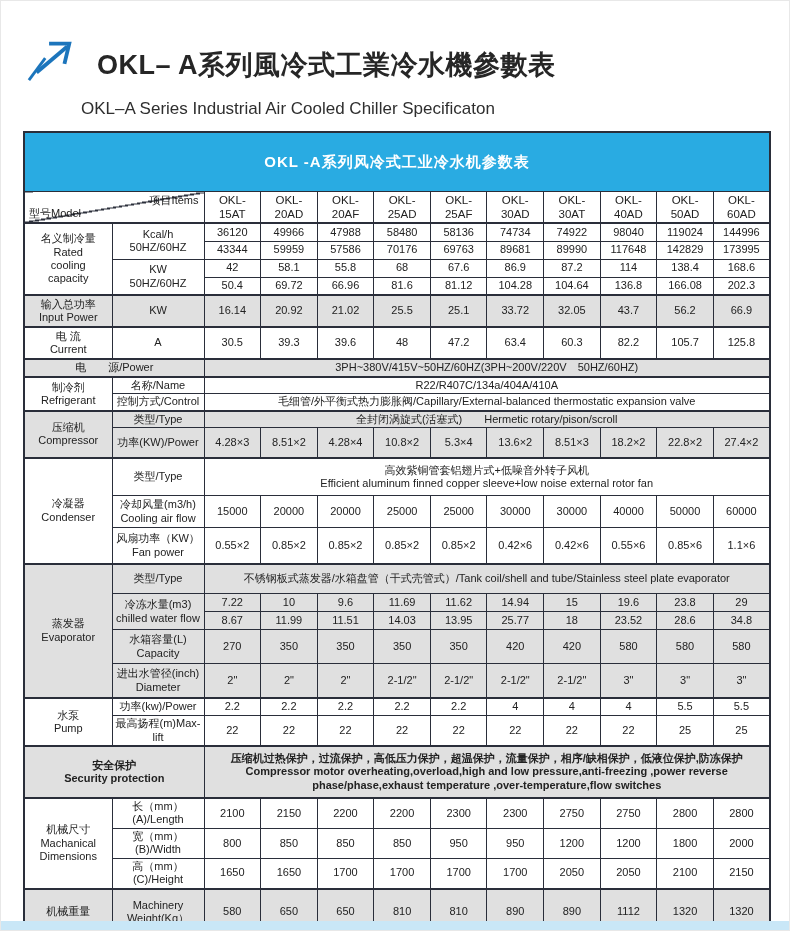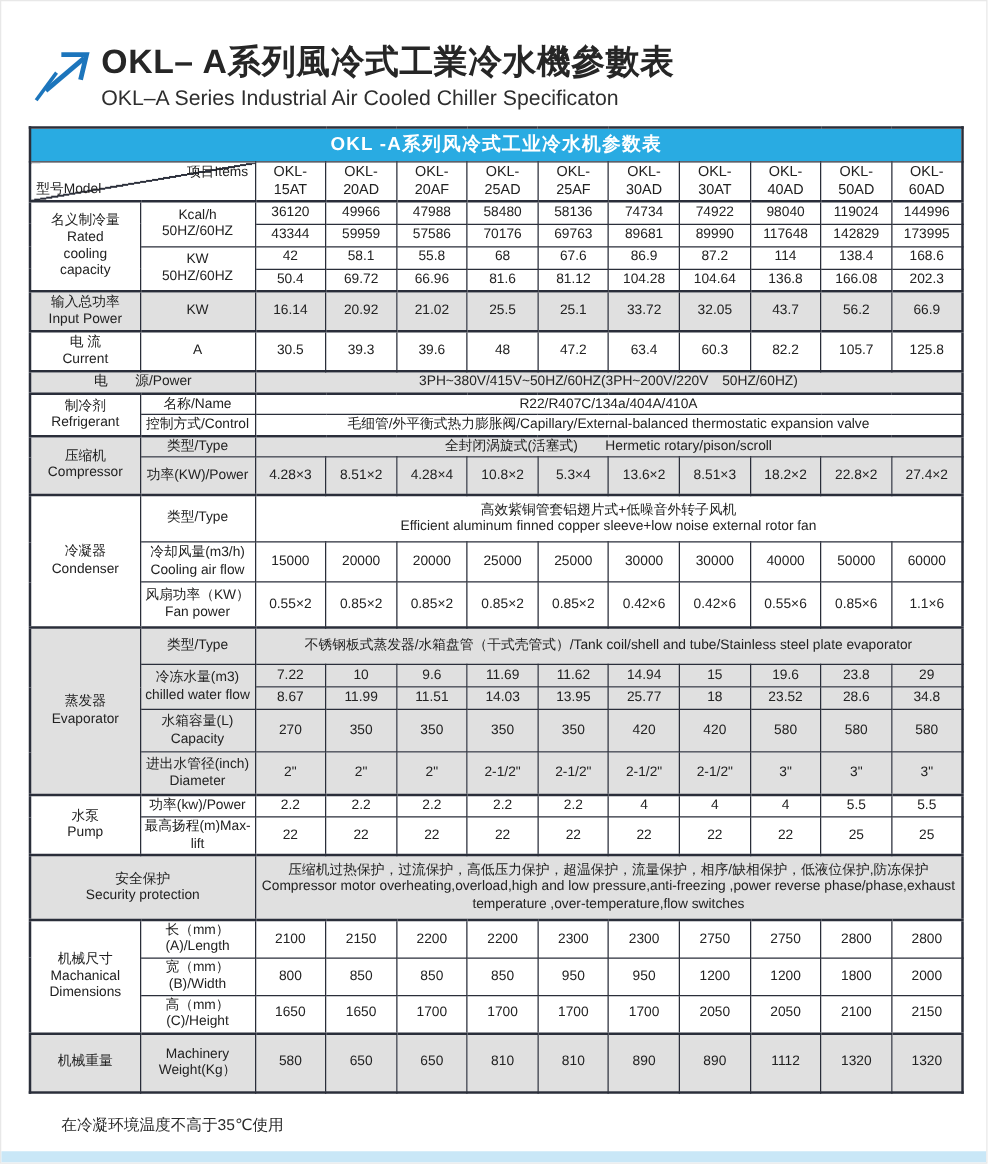--- a/index.html
+++ b/index.html
@@ -4,36 +4,36 @@
 <style>
   html,body{margin:0;padding:0;}
   body{
     width:790px;height:931px;position:relative;overflow:hidden;
     background:#ffffff;color:#222;
     font-family:"Liberation Sans","DejaVu Sans",sans-serif;
     box-sizing:border-box;border:1px solid #e8e8e8;
   }
   .page-header{display:flex;align-items:flex-start;padding:30px 0 0 26px;}
   .logo{flex:0 0 auto;margin:6px 6px 0 0;}
-  .titles h1{margin:0;font-size:27px;font-weight:bold;color:#262626;letter-spacing:0.5px;}
+  .titles h1{margin:16px;font-size:27px;font-weight:bold;color:#262626;letter-spacing:0.5px;}
   .titles .sub{margin-top:2px;font-size:17px;color:#2e2e2e;}
 
   table.spec{
     border-collapse:collapse;table-layout:fixed;
     width:746px;margin:12px 0 0 22px;
     border:2px solid #2a2e3a;
   }
   table.spec td{
     border:1px solid #2a2e3a;text-align:center;vertical-align:middle;
     padding:1px 2px;font-size:11px;line-height:1.22;color:#222;
     white-space:pre-line;overflow:hidden;
   }
   tr.ttl td{
     background:#29abe2;color:#ffffff;font-size:15px;font-weight:bold;
-    letter-spacing:1px;height:22px;padding:2px;
+    letter-spacing:1px;height:22px;padding:18px;
   }
   tr.models{height:30px;}
   tr.models td{font-size:11.5px;}
   tr.g td{background:#e0e0e0;}
   tr.s td{border-top-width:2px;}
   td.corner{position:relative;padding:0;
     background-image:linear-gradient(to bottom right,
       transparent calc(50% - 0.8px), #2a2e3a calc(50% - 0.8px),
       #2a2e3a calc(50% + 0.8px), transparent calc(50% + 0.8px));
   }
@@ -341,21 +341,21 @@
         <td>22</td>
         <td>22</td>
         <td>22</td>
         <td>22</td>
         <td>22</td>
         <td>22</td>
         <td>22</td>
         <td>25</td>
         <td>25</td>
       </tr>
-      <tr class="g s" style="height: 52px;">
+      <tr class="g s" style="height: 52px; font-weight: bold;">
         <td colspan="2">安全保护
 Security protection</td>
         <td colspan="10">压缩机过热保护，过流保护，高低压力保护，超温保护，流量保护，相序/缺相保护，低液位保护,防冻保护 Compressor motor overheating,overload,high and low pressure,anti-freezing ,power reverse phase/phase,exhaust temperature ,over-temperature,flow switches</td>
       </tr>
       <tr class="s" style="height: 18px;">
         <td rowspan="3">机械尺寸
 Machanical
 Dimensions</td>
         <td>长（mm）(A)/Length</td>
         <td>2100</td>

